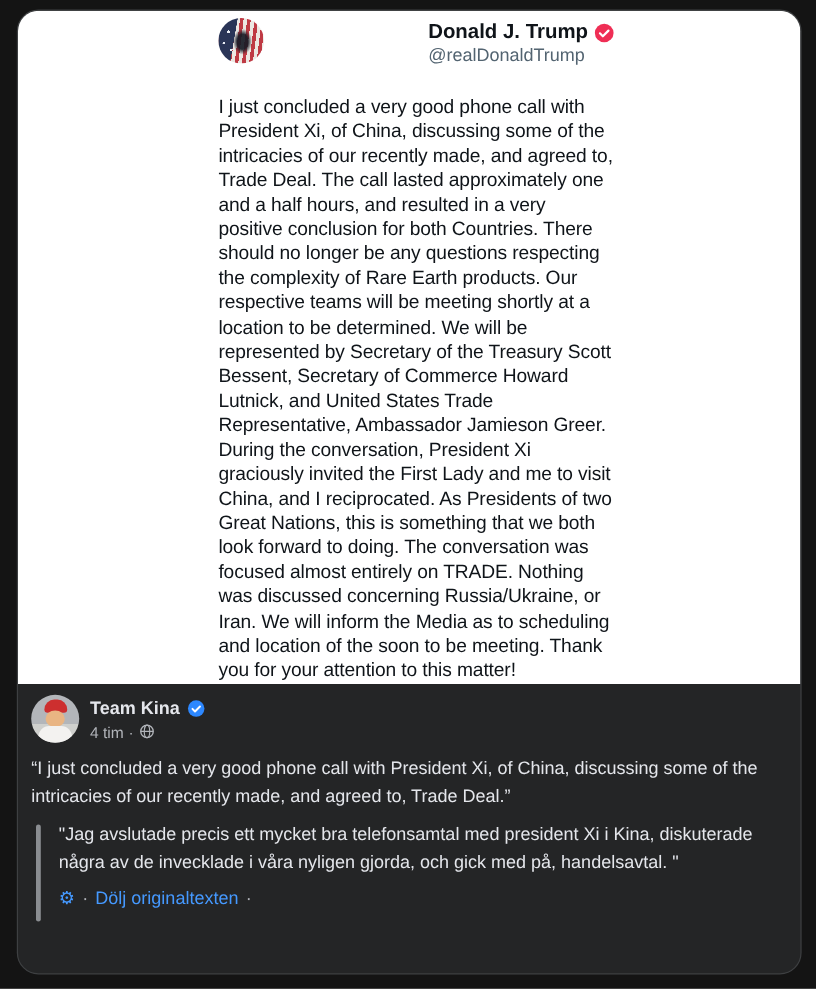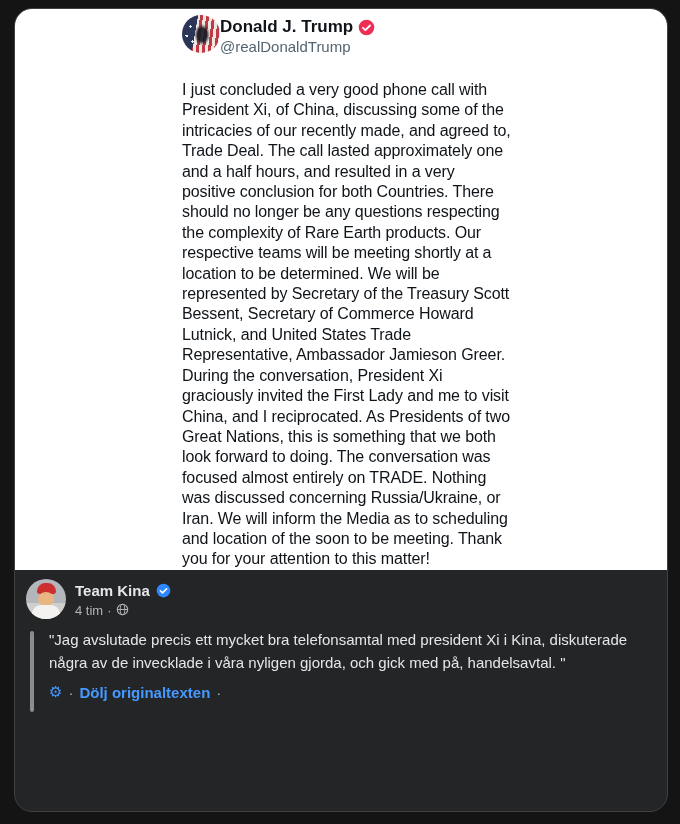--- a/index.html
+++ b/index.html
@@ -11,21 +11,21 @@
   *{box-sizing:border-box; margin:0; padding:0;}
   html,body{width:680px; height:824px; overflow:hidden;}
   body{background:var(--page-bg); font-family:"Liberation Sans","DejaVu Sans",sans-serif;
        -webkit-font-smoothing:antialiased;}
   .card{position:absolute; left:14px; top:8px; width:654px; height:804px;
         border:1px solid var(--card-border); border-radius:18px; overflow:hidden;
         background:var(--card-bg);}
   
   .shot{height:561px; background:var(--tweet-bg); position:relative;}
   .shot-inner{width:330px; margin-left:167px; padding-top:6px;}
-  .t-head{display:flex; align-items:flex-start; }
+  .t-head{display:flex; align-items:flex-start; gap:11px;justify-content:space-between;}
   .t-avatar{width:38px; height:38px; border-radius:50%; flex:none; overflow:hidden;
     background:
       radial-gradient(ellipse 11px 15px at 53% 52%, rgba(24,27,38,.92) 0 42%, rgba(24,27,38,0) 72%),
       radial-gradient(circle 1.2px at 22% 30%, #e8ecf4 99%, transparent),
       radial-gradient(circle 1.2px at 12% 55%, #e8ecf4 99%, transparent),
       radial-gradient(circle 1.2px at 28% 70%, #e8ecf4 99%, transparent),
       linear-gradient(100deg, #2a3557 0 36%, rgba(42,53,87,0) 36.5%),
       repeating-linear-gradient(97deg, #bf3a44 0 3px, #ece7e2 3px 6px);}
   .t-names{padding-top:2px; min-width:0;}
   .t-name-row{display:flex; align-items:center; gap:5px; font-size:17px; font-weight:bold;
@@ -57,21 +57,21 @@
   .translation{margin-left:4px; margin-top:8px; position:relative; padding-left:19px;}
   .translation::before{content:""; position:absolute; left:0; top:3px; bottom:4px; width:4px;
                        border-radius:2px; background:var(--quote-bar);}
   .tr-heading{font-size:15px; line-height:20px; padding-top:4px;}
   .tr-heading .hand{margin-left:4px;}
   .tr-body{margin-top:9px; font-size:15px; line-height:23px; max-width:600px;}
   .tr-controls{margin-top:9px; padding-bottom:14px; display:flex; align-items:center; gap:6px;
                font-size:15px; line-height:19px;}
   .gear{color:var(--post-link); font-family:"DejaVu Sans",sans-serif; font-size:15px; line-height:1;}
   .dot-sep{color:var(--post-muted); font-weight:normal;}
-  .ctl-link{color:var(--post-link); font-weight:bold; cursor:pointer; text-decoration:none;}
+  .ctl-link{color:var(--post-link); font-weight:normal; cursor:pointer; text-decoration:none;}
 </style>
 </head>
 <body>
 
 <div class="card">
 
   <div class="shot">
     <div class="shot-inner">
       <div class="t-head">
         <span class="t-avatar"></span>
@@ -111,20 +111,21 @@
           <svg width="13" height="13" viewBox="0 0 16 16">
             <circle cx="8" cy="8" r="6.4" fill="none" stroke="#b0b3b8" stroke-width="1.4"></circle>
             <ellipse cx="8" cy="8" rx="2.8" ry="6.4" fill="none" stroke="#b0b3b8" stroke-width="1.2"></ellipse>
             <line x1="1.6" y1="8" x2="14.4" y2="8" stroke="#b0b3b8" stroke-width="1.2"></line>
           </svg>
         </span>
       </span>
     </div>
 
 
+    <div class="p-quote">“I just concluded a very good phone call with President Xi, of China, discussing some of the intricacies of our recently made, and agreed to, Trade Deal.”</div>
 
     <div class="translation">
       <div class="tr-body">"Jag avslutade precis ett mycket bra telefonsamtal med president Xi i Kina, diskuterade några av de invecklade i våra nyligen gjorda, och gick med på, handelsavtal. "</div>
       <div class="tr-controls">
         <span class="gear">⚙</span>
         <span class="dot-sep">·</span>
         <a class="ctl-link">Dölj originaltexten</a>
         <span class="dot-sep">·</span>
       </div>
     </div>

